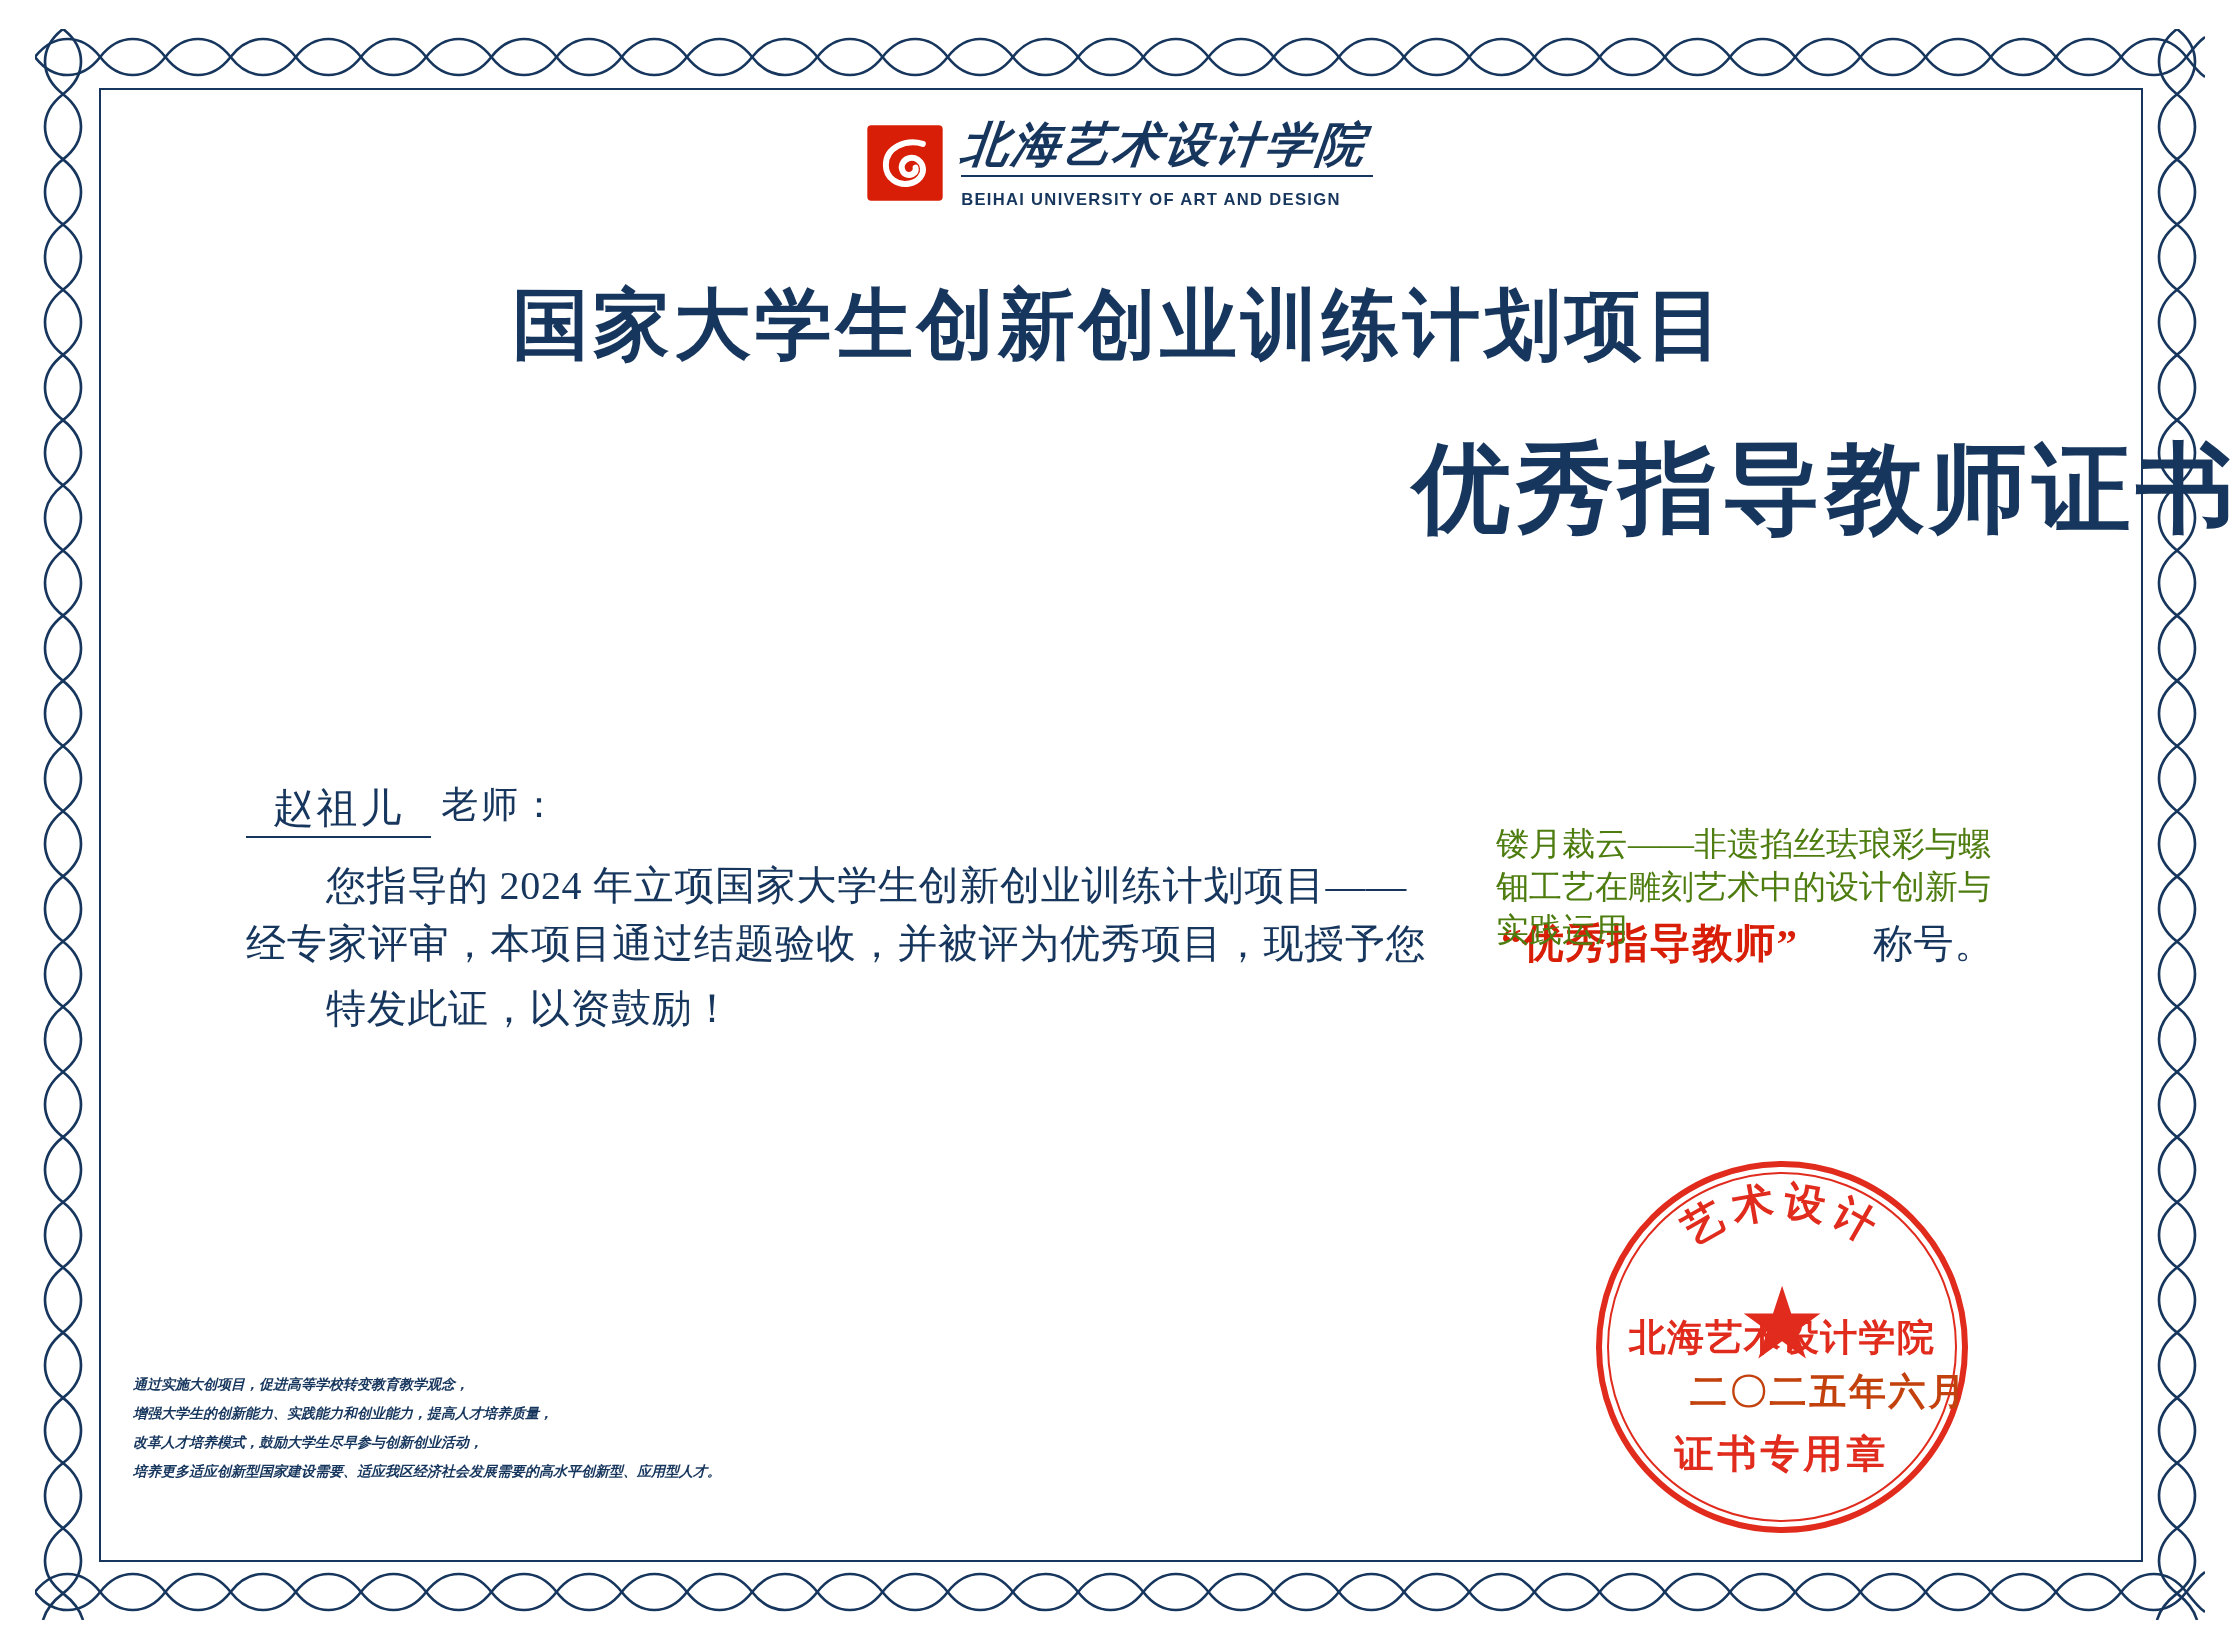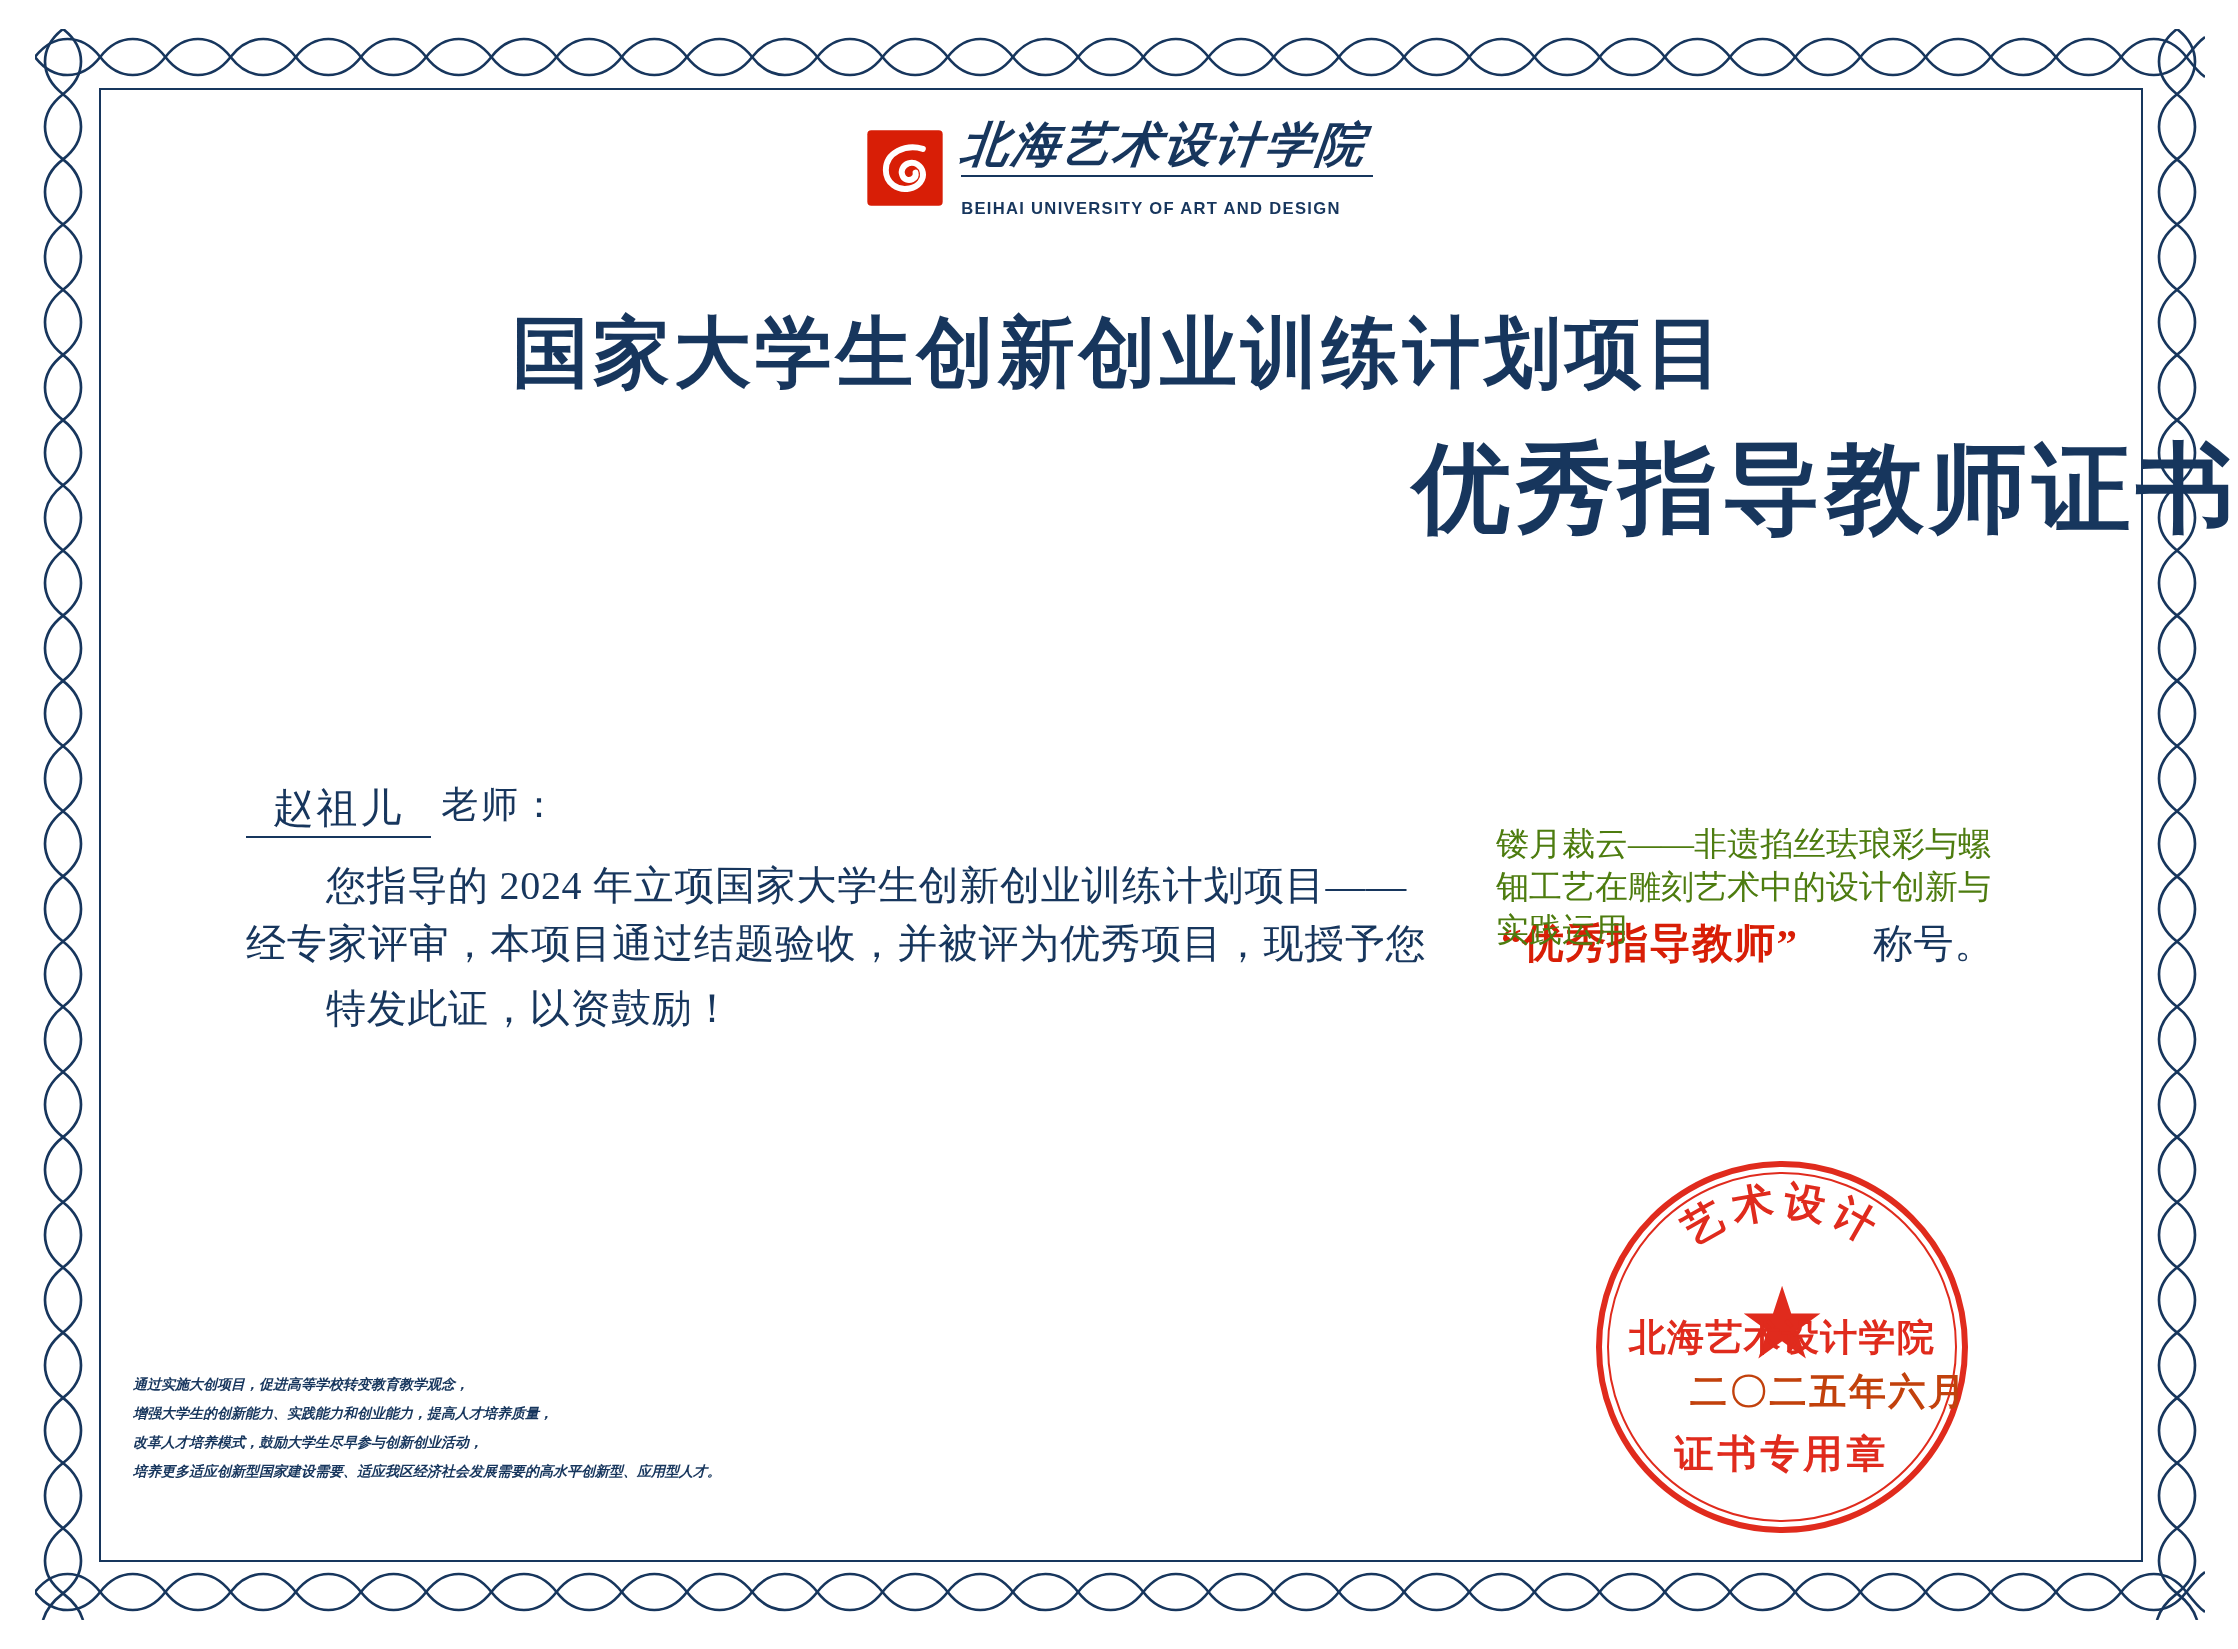--- a/index.html
+++ b/index.html
@@ -85,35 +85,35 @@
     font-weight: 700;
     line-height: 1.05;
     white-space: nowrap;
     transform: skewX(-6deg);
   }
   .logo-en {
     font-family: "Liberation Sans", sans-serif;
     font-size: 16.6px;
     color: #17365d;
     letter-spacing: 1.3px;
-    margin-top: 22px;
+    margin-top: 13px;
     white-space: nowrap;
     font-weight: 600;
   }
   .logo-underline {
     width: 412px;
     height: 2px;
     background: #17365d;
     margin-top: 4.7px;
   }
 
   
   .title-1 {
     position: absolute;
-    top: 302px;
+    top: 274px;
     left: 0;
     width: 2239px;
     text-align: center;
     font-family: "Liberation Serif", serif;
     font-weight: 700;
     font-size: 77px;
     letter-spacing: 4px;
     color: #17365d;
   }
   .title-2 {

